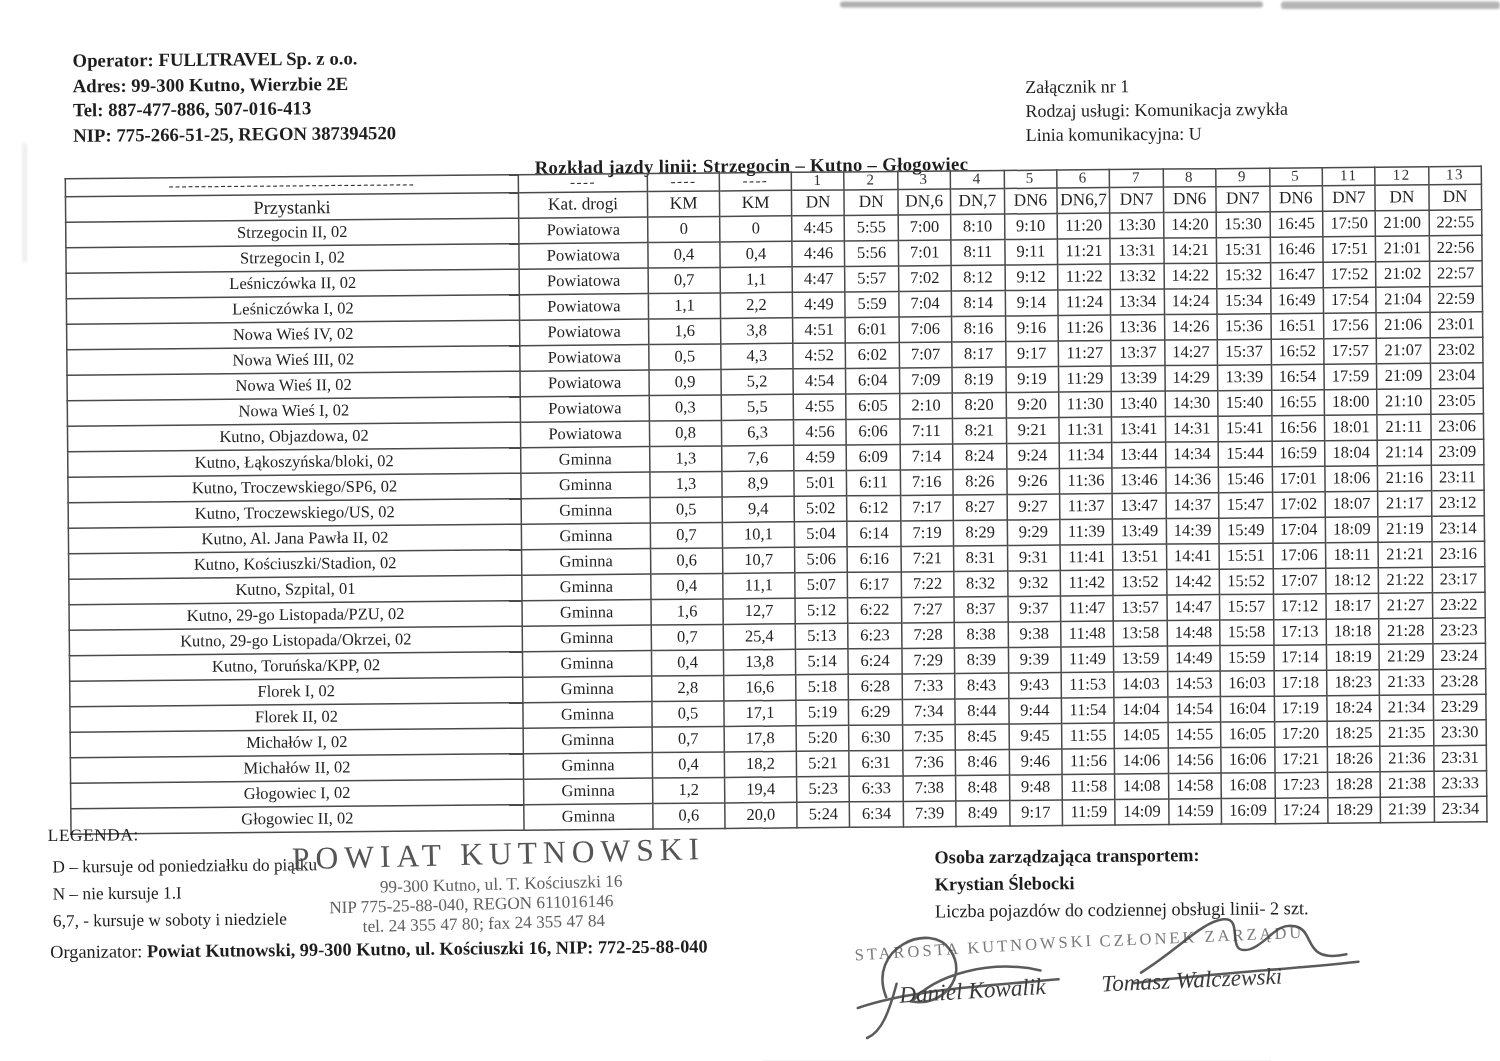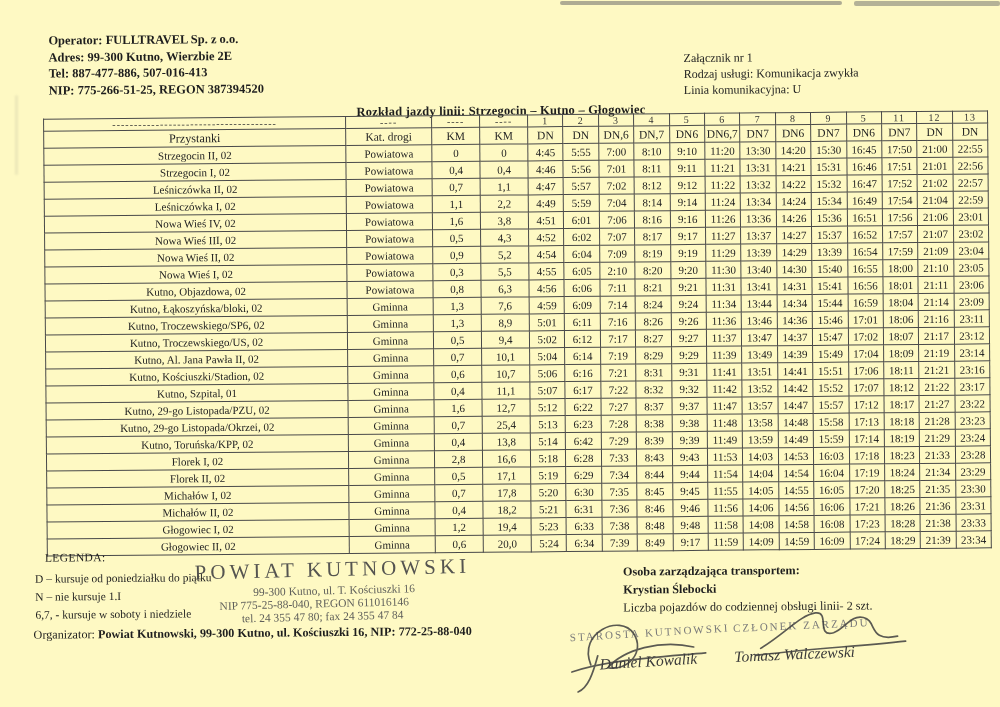--- a/index.html
+++ b/index.html
@@ -1,17 +1,17 @@
 <!DOCTYPE html>
 <html lang="pl"><head>
 <meta charset="utf-8">
 <style>
   html,body{margin:0;padding:0;background:#e9e9e9;}
   .page{
-    position:relative;width:1000px;height:707px;background:#fef9c3;
+    position:relative;width:1000px;height:707px;background:#ffffff;
     overflow:hidden;font-family:"Liberation Serif","DejaVu Serif",serif;color:#1e1e1e;
   }
   .skew{position:absolute;left:0;top:0;width:1000px;height:707px;
     transform:rotate(-0.5deg);transform-origin:0 0;}
   
   .artifact{position:absolute;background:#6d6d6d;border-radius:2px;}
   .art-a{left:560px;top:1px;width:282px;height:4px;opacity:.55;filter:blur(.6px);}
   .art-b{left:854px;top:1px;width:146px;height:5px;opacity:.5;filter:blur(.7px);}
   .art-c{left:15px;top:95px;width:3px;height:80px;opacity:.12;filter:blur(1px);}
 
@@ -24,21 +24,21 @@
   table.tt{position:absolute;left:42px;top:119px;width:944px;border-collapse:collapse;table-layout:fixed;}
   table.tt td{border:1px solid #4a4a4a;text-align:center;vertical-align:middle;
     padding:0;height:16px;font-size:11px;line-height:11px;color:#232323;overflow:hidden;white-space:nowrap;}
   tr.dash-row td{height:11px;font-size:10px;letter-spacing:1px;color:#333;}
   tr.head-row td{font-size:11.5px;}
   td.stop{font-size:11.6px;}
   td.kat{font-size:10.6px;}
   tr.head-row td.stop{font-size:12.2px;}
 
   
-  .legend-heading{position:absolute;left:40px;top:552px;font-size:11.5px;letter-spacing:.4px;}
+  .legend-heading{position:absolute;left:27px;top:552px;font-size:11.5px;letter-spacing:.4px;}
   .legend-items{position:absolute;left:30px;top:570px;font-size:11.5px;line-height:18px;white-space:nowrap;}
 
   
   .stamp{position:absolute;left:190px;top:560px;color:#474747;transform:rotate(-0.9deg);opacity:.92;}
   .stamp .stamp-name{font-size:21px;letter-spacing:4px;white-space:nowrap;}
   .stamp .stamp-line{font-size:11.5px;color:#525252;white-space:nowrap;line-height:13px;}
   .stamp .l1{margin:2px 0 0 58px;}
   .stamp .l2{margin-left:24px;}
   .stamp .l3{margin-left:46px;}
 
@@ -465,21 +465,21 @@
             <td>18:18</td>
             <td>21:28</td>
             <td>23:23</td>
           </tr>
           <tr>
             <td class="stop">Kutno, Toruńska/KPP, 02</td>
             <td class="kat">Gminna</td>
             <td>0,4</td>
             <td>13,8</td>
             <td>5:14</td>
-            <td>6:42</td>
+            <td>6:24</td>
             <td>7:29</td>
             <td>8:39</td>
             <td>9:39</td>
             <td>11:49</td>
             <td>13:59</td>
             <td>14:49</td>
             <td>15:59</td>
             <td>17:14</td>
             <td>18:19</td>
             <td>21:29</td>

